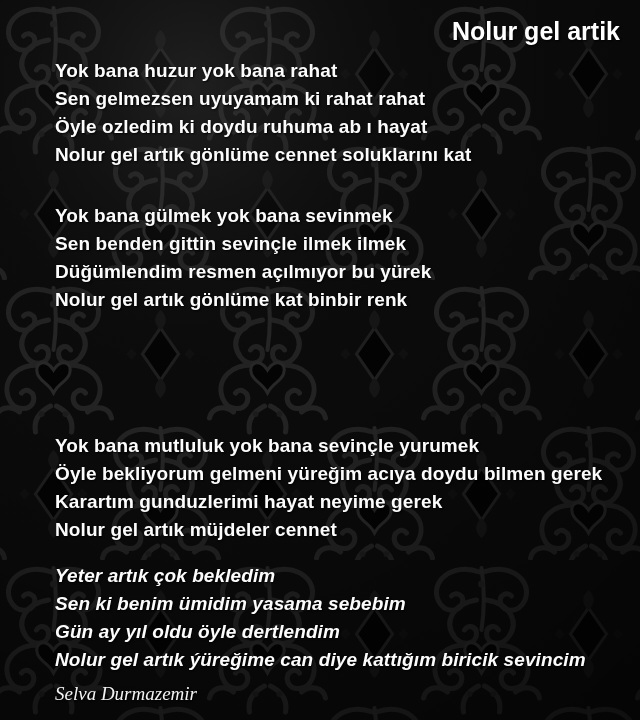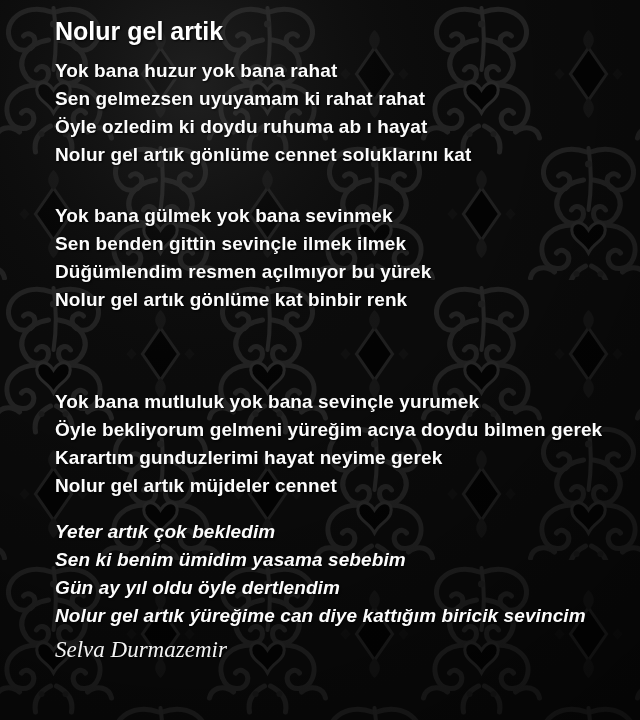--- a/index.html
+++ b/index.html
@@ -29,40 +29,41 @@
     width: 565px;
     color: #fcfcfc;
   }
   .title {
     margin: 0;
     font-size: 25px;
     line-height: 30px;
     font-weight: 700;
     color: #ffffff;
     text-shadow: 1px 1px 2px rgba(0,0,0,0.9);
+    text-align: right;
   }
   .stanza { margin: 0; }
   .stanza .line {
     margin: 0;
     font-size: 19px;
     font-weight: 700;
     line-height: 28px;
     letter-spacing: 0.1px;
     white-space: nowrap;
     text-shadow: 1px 1px 2px rgba(0,0,0,0.9);
   }
   .stanza-1 { margin-top: 11px; }
   .stanza-2 { margin-top: 33px; }
-  .stanza-3 { margin-top: 74px; }
+  .stanza-3 { margin-top: 118px; }
   .stanza-4 { margin-top: 18px; font-style: italic; }
   .author {
     margin-top: 4px;
     font-family: "Liberation Serif", serif;
     font-style: italic;
-    font-size: 23px;
+    font-size: 19px;
     line-height: 32px;
     color: #f3f3f3;
     text-shadow: 1px 1px 2px rgba(0,0,0,0.9);
   }
 </style>
 </head>
 <body>
 
 <svg class="bg" width="640" height="720" viewBox="0 0 640 720" xmlns="http://www.w3.org/2000/svg">
   <defs>

